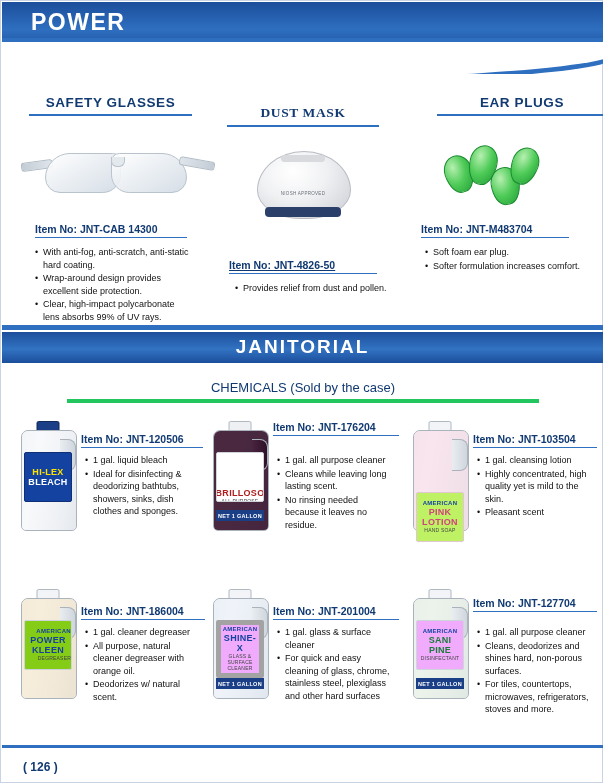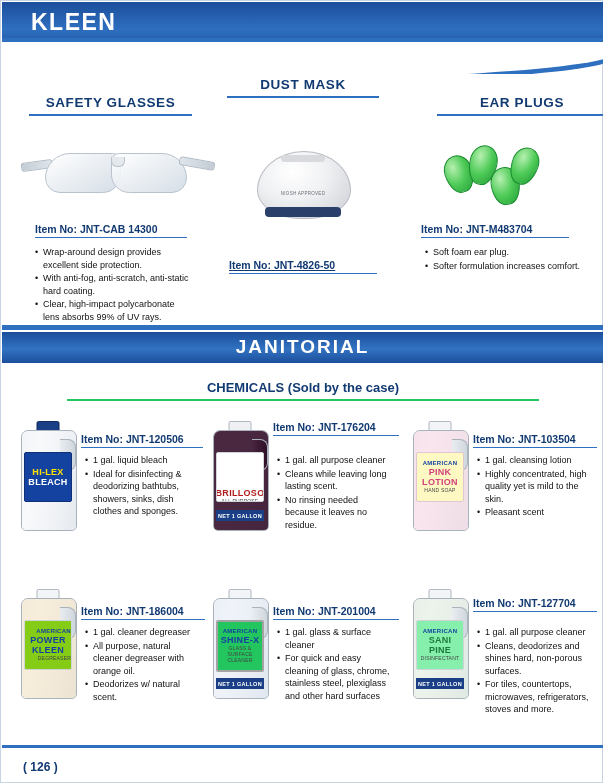--- a/index.html
+++ b/index.html
@@ -126,24 +126,24 @@
     font-size: 19px;
     font-weight: bold;
     letter-spacing: 2px;
     color: #ffffff;
   }
 
   .chem-title {
     position: absolute;
     text-align: center;
     font-size: 13px;
-    font-weight: bold;
+    font-weight: normal;
     color: #123a72;
     padding-bottom: 4px;
-    border-bottom: 2px solid #22c55e;
+    border-bottom: 4px solid #22c55e;
   }
 
   
   .bottle {
     position: absolute;
   }
   .bottle .neck {
     position: absolute;
     left: 50%;
     transform: translateX(-50%);
@@ -333,49 +333,52 @@
 </head>
 <body>
 
 <div class="page">
 
   <div class="safety-band">
     <div class="bg"></div>
     <div class="swoosh"></div>
     <div class="swoosh2"></div>
   </div>
-  <div class="safety-title">KLEEN</div>
+  <div class="safety-title">POWER</div>
 
   <div class="sec-title" style="left:28px; top:94px; width:163px;">SAFETY GLASSES</div>
 
   <div class="glasses" style="left:38px; top:142px; width:178px; height:62px;">
     <div class="temple2"></div>
     <div class="lens left"></div>
     <div class="lens right"></div>
     <div class="bridge"></div>
     <div class="temple"></div>
   </div>
 
   <div class="item-no" style="left:34px; top:222px; width:152px;">Item No: JNT-CAB 14300</div>
   <div class="bullets" style="left:34px; top:245px; width:158px;">
+    <div>With anti-fog, anti-scratch, anti-static hard coating.</div>
     <div>Wrap-around design provides excellent side protection.</div>
-    <div>With anti-fog, anti-scratch, anti-static hard coating.</div>
     <div>Clear, high-impact polycarbonate lens absorbs 99% of UV rays.</div>
   </div>
 
-  <div class="sec-title" style="left:226px; top:76px; width:152px;">DUST MASK</div>
+  <div class="sec-title" style="left:226px; top:104px; width:152px;font-family:Liberation Serif, serif;">DUST MASK</div>
 
   <div class="mask" style="left:256px; top:146px;">
     <div class="cup"></div>
     <div class="nose"></div>
     <div class="strap"></div>
     <div class="txt">NIOSH APPROVED</div>
   </div>
 
   <div class="item-no" style="left:228px; top:258px; width:148px;text-decoration:underline;">Item No: JNT-4826-50</div>
+  <div class="bullets" style="left:234px; top:281px; width:155px;">
+    <div>Provides relief from dust and pollen.</div>
+  </div>
 
   <div class="sec-title" style="left:436px; top:94px; width:170px;">EAR PLUGS</div>
 
   <div class="plugs" style="left:442px; top:140px;">
     <div class="plug" style="left:2px; top:14px; width:26px; height:36px; transform:rotate(-18deg);"></div>
     <div class="plug" style="left:26px; top:4px; width:26px; height:38px; transform:rotate(12deg);"></div>
     <div class="plug" style="left:48px; top:26px; width:27px; height:36px; transform:rotate(-8deg);"></div>
     <div class="plug" style="left:68px; top:6px; width:25px; height:36px; transform:rotate(20deg);"></div>
   </div>
 
@@ -432,21 +435,21 @@
     <div>No rinsing needed because it leaves no residue.</div>
   </div>
 
   <div class="bottle" style="left:412px; top:420px; width:54px; height:110px;">
     <div class="neck"></div>
     <div class="cap" style="background:#f2f4f7; border:1px solid #b0b7c0;"></div>
     <div class="body">
       <div style="position:absolute; left:0; top:0; right:0; bottom:0; background:#f6dfe8; opacity:.8;"></div>
     </div>
     <div class="handle"></div>
-    <div class="label" style="background:#fef9c3; border:1px solid #e0c7d3;">
+    <div class="label" style="background:#bef264; border:1px solid #e0c7d3;margin-top:40px;">
       <div class="lbl-top" style="color:#1442a0;">AMERICAN</div>
       <div class="lbl-main" style="color:#d2417d;">PINK LOTION</div>
       <div class="lbl-sub" style="color:#444;">HAND SOAP</div>
     </div>
   </div>
   <div class="item-no" style="left:472px; top:432px; width:124px;">Item No: JNT-103504</div>
   <div class="bullets" style="left:476px; top:453px; width:112px;">
     <div>1 gal. cleansing lotion</div>
     <div>Highly concentrated, high quality yet is mild to the skin.</div>
     <div>Pleasant scent</div>
@@ -472,41 +475,41 @@
     <div>Deodorizes w/ natural scent.</div>
   </div>
 
   <div class="bottle" style="left:212px; top:588px; width:54px; height:110px;">
     <div class="neck"></div>
     <div class="cap" style="background:#f2f4f7; border:1px solid #b0b7c0;"></div>
     <div class="body">
       <div style="position:absolute; left:0; top:0; right:0; bottom:0; background:#e8eef6; opacity:.7;"></div>
     </div>
     <div class="handle"></div>
-    <div class="label" style="background:#22c55e; border:2px solid #a3a3a3;">
+    <div class="label" style="background:#f0abfc; border:5px solid #a3a3a3;">
       <div class="lbl-top" style="color:#1442a0;">AMERICAN</div>
       <div class="lbl-main" style="color:#1442a0;">SHINE-X</div>
       <div class="lbl-sub" style="color:#444;">GLASS &amp; SURFACE CLEANER</div>
     </div>
     <div class="netband">NET 1 GALLON</div>
   </div>
   <div class="item-no" style="left:272px; top:604px; width:126px;">Item No: JNT-201004</div>
   <div class="bullets" style="left:276px; top:625px; width:116px;">
     <div>1 gal. glass &amp; surface cleaner</div>
     <div>For quick and easy cleaning of glass, chrome, stainless steel, plexiglass and other hard surfaces</div>
   </div>
 
   <div class="bottle" style="left:412px; top:588px; width:54px; height:110px;">
     <div class="neck"></div>
     <div class="cap" style="background:#f2f4f7; border:1px solid #b0b7c0;"></div>
     <div class="body">
       <div style="position:absolute; left:0; top:0; right:0; bottom:0; background:#e6efe4; opacity:.75;"></div>
     </div>
     <div class="handle"></div>
-    <div class="label" style="background:#86efac; border:1px solid #cfd4da;">
+    <div class="label" style="background:#f0abfc; border:1px solid #cfd4da;">
       <div class="lbl-top" style="color:#1442a0;">AMERICAN</div>
       <div class="lbl-main" style="color:#1c7a3a;">SANI PINE</div>
       <div class="lbl-sub" style="color:#444;">DISINFECTANT</div>
     </div>
     <div class="netband">NET 1 GALLON</div>
   </div>
   <div class="item-no" style="left:472px; top:596px; width:124px;">Item No: JNT-127704</div>
   <div class="bullets" style="left:476px; top:625px; width:116px;">
     <div>1 gal. all purpose cleaner</div>
     <div>Cleans, deodorizes and shines hard, non-porous surfaces.</div>

